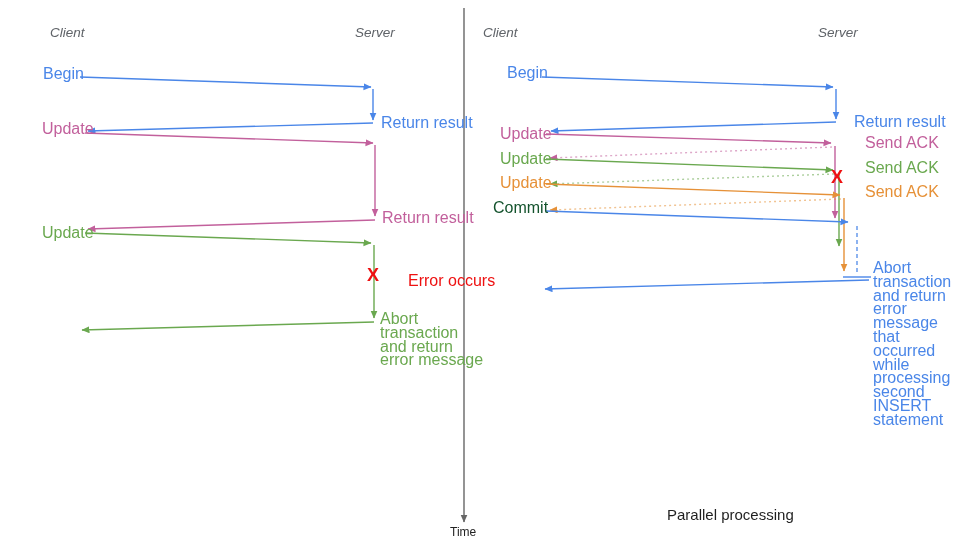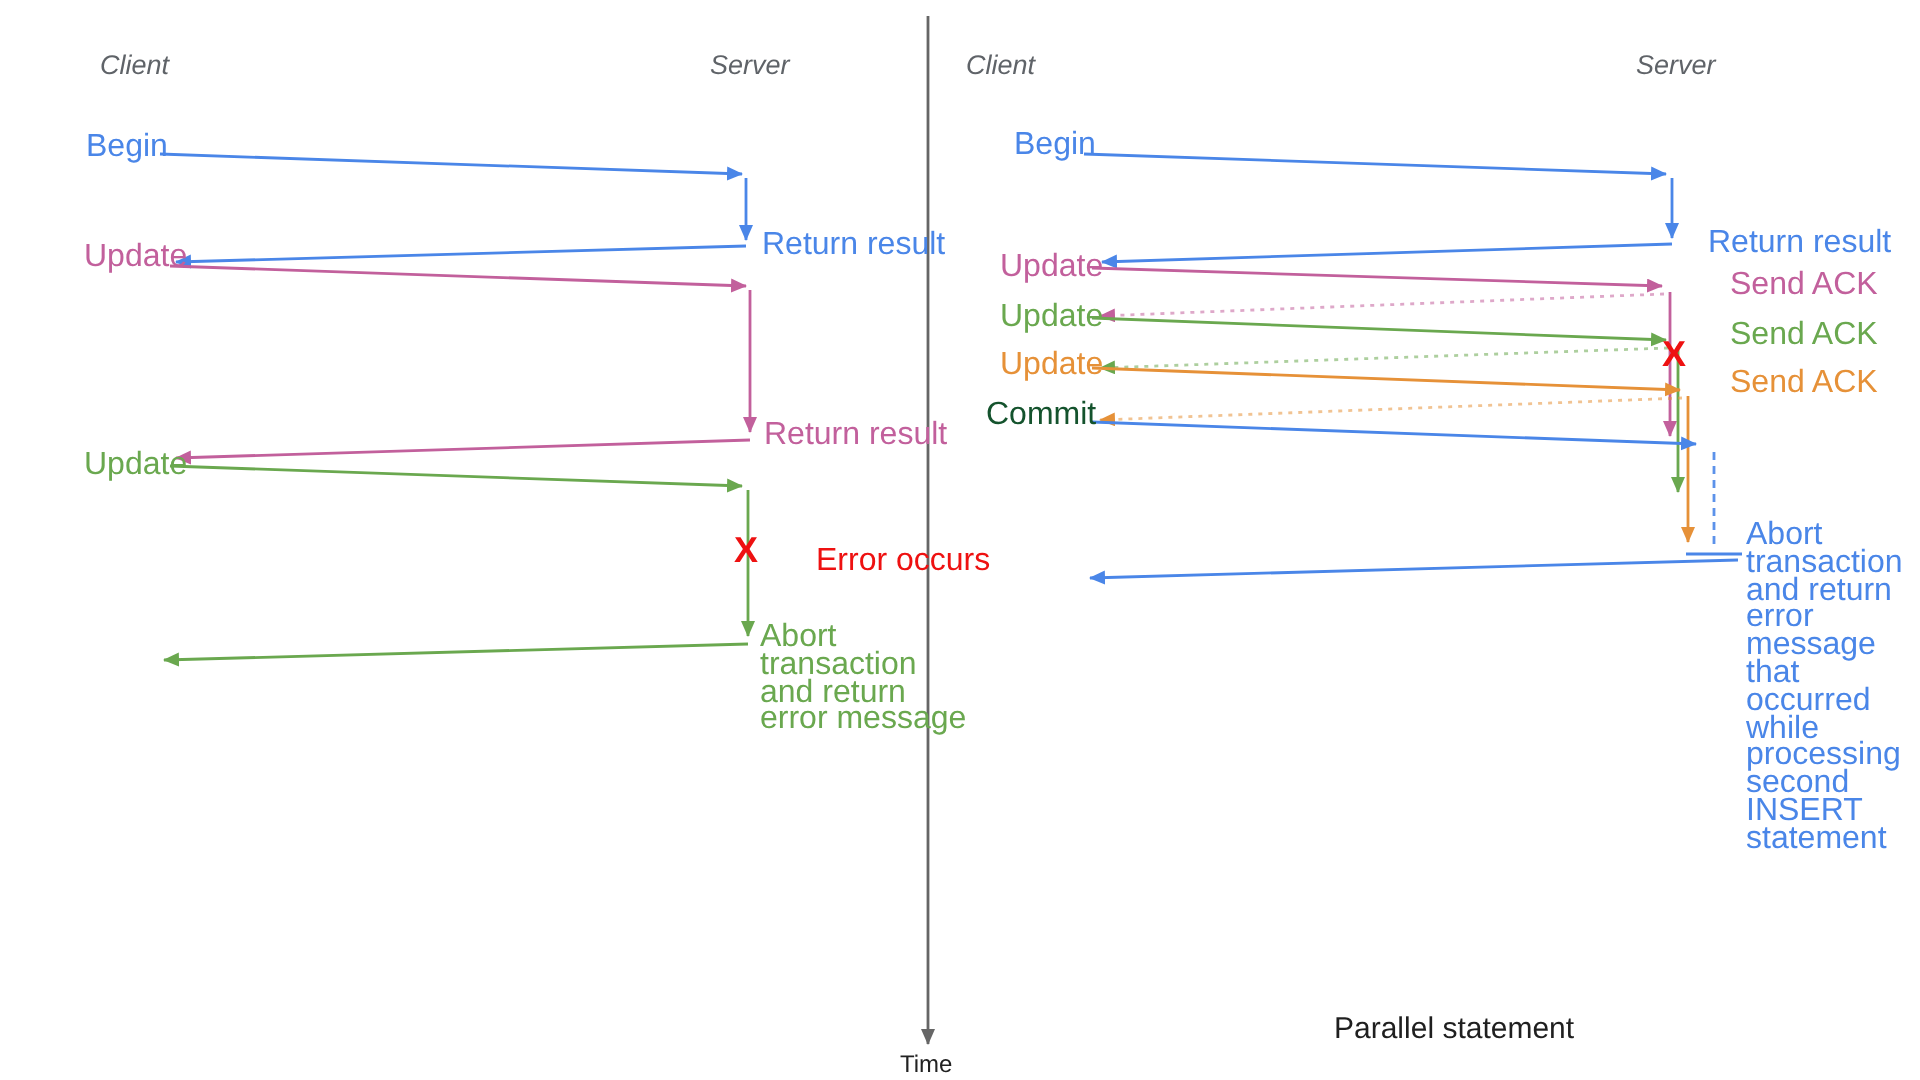--- a/index.html
+++ b/index.html
@@ -73,21 +73,21 @@
       <line x1="843" y1="277" x2="871" y2="277" stroke="#4a86e8" stroke-width="1.4"></line>
       <line x1="869" y1="280" x2="545" y2="289" stroke="#4a86e8" stroke-width="1.4" marker-end="url(#m-blue)"></line>
       <line x1="464" y1="8" x2="464" y2="522" stroke="#666666" stroke-width="1.4" marker-end="url(#m-axis)"></line>
     </svg>
 
   <div class="hdr" style="left:50px;top:25px;">Client</div>
   <div class="hdr" style="left:355px;top:25px;">Server</div>
   <div class="hdr" style="left:483px;top:25px;">Client</div>
   <div class="hdr" style="left:818px;top:25px;">Server</div>
 
-  <div class="panel-title" style="left:667px;top:506px;">Parallel statement</div>
+  <div class="panel-title" style="left:667px;top:506px;">Parallel processing</div>
 
   <div class="time-label" id="time-label" style="left: 450px; top: 525px;">Time</div>
 <div class="lbl" style="left: 43px; top: 67px; color: rgb(74, 134, 232);">Begin</div>
     <div class="lbl" style="left: 381px; top: 116px; color: rgb(74, 134, 232);">Return result</div>
     <div class="lbl" style="left: 42px; top: 122px; color: rgb(194, 96, 156);">Update</div>
     <div class="lbl" style="left: 382px; top: 211px; color: rgb(194, 96, 156);">Return result</div>
     <div class="lbl" style="left: 42px; top: 226px; color: rgb(106, 168, 79);">Update</div>
     <div class="lbl" style="left: 367px; top: 269px; color: rgb(238, 17, 17); font-size: 18px; font-weight: 700;">X</div>
     <div class="lbl" style="left: 384px; top: 274px; color: rgb(238, 17, 17); margin-left: 24px;">Error occurs</div>
     <div class="lbl" style="left: 380px; top: 312px; color: rgb(106, 168, 79);">Abort

